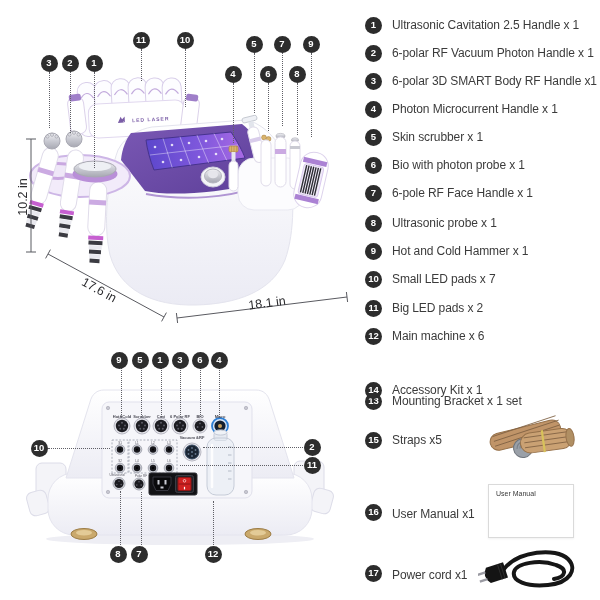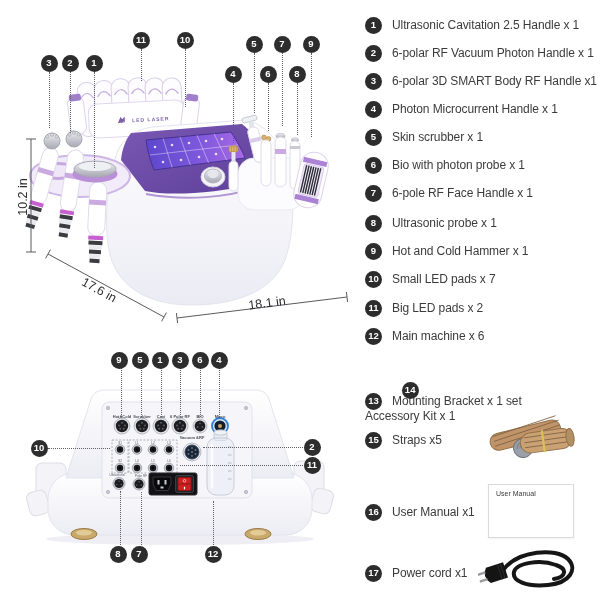--- a/index.html
+++ b/index.html
@@ -550,33 +550,33 @@
         <span class="lbl">Big LED pads x 2</span>
       </div>
     <div class="prow" style="top:327.5px;">
         <span class="num">12</span>
         <span class="lbl">Main machine x 6</span>
       </div>
     <div class="prow" style="top:354.5px;margin-top:38px;">
         <span class="num">13</span>
         <span class="lbl">Mounting Bracket x 1 set</span>
       </div>
-    <div class="prow" style="top:381.5px;flex-direction:column;">
+    <div class="prow" style="top:381.5px;">
         <span class="num">14</span>
         <span class="lbl">Accessory Kit x 1</span>
       </div>
     <div class="prow" style="top:431.5px;">
         <span class="num">15</span>
         <span class="lbl">Straps x5</span>
       </div>
-    <div class="prow" style="top:503.5px;">
+    <div class="prow" style="top:503.5px;align-items:flex-end;">
         <span class="num">16</span>
         <span class="lbl">User Manual  x1</span>
       </div>
-    <div class="prow" style="top:564.5px;">
+    <div class="prow" style="top:564.5px;align-items:flex-end;">
         <span class="num">17</span>
         <span class="lbl">Power cord  x1</span>
       </div>
   </div>
 
   <svg class="acc" style="left:480px;top:406px;" viewBox="0 0 100 68" width="100" height="68">
     <g transform="rotate(-8 50 34)">
       <rect x="10" y="20" width="72" height="17" rx="8.5" fill="#c09468" stroke="#96714a" transform="rotate(-6 46 28)"></rect>
       <path d="M14,22 L80,17 M14,27 L82,22 M14,32 L82,27" stroke="#7d5f41" stroke-width="0.8" transform="rotate(-6 46 28)"></path>
       <ellipse cx="42" cy="41" rx="9.5" ry="9.5" fill="#9aa0a8" stroke="#6e747c"></ellipse>

